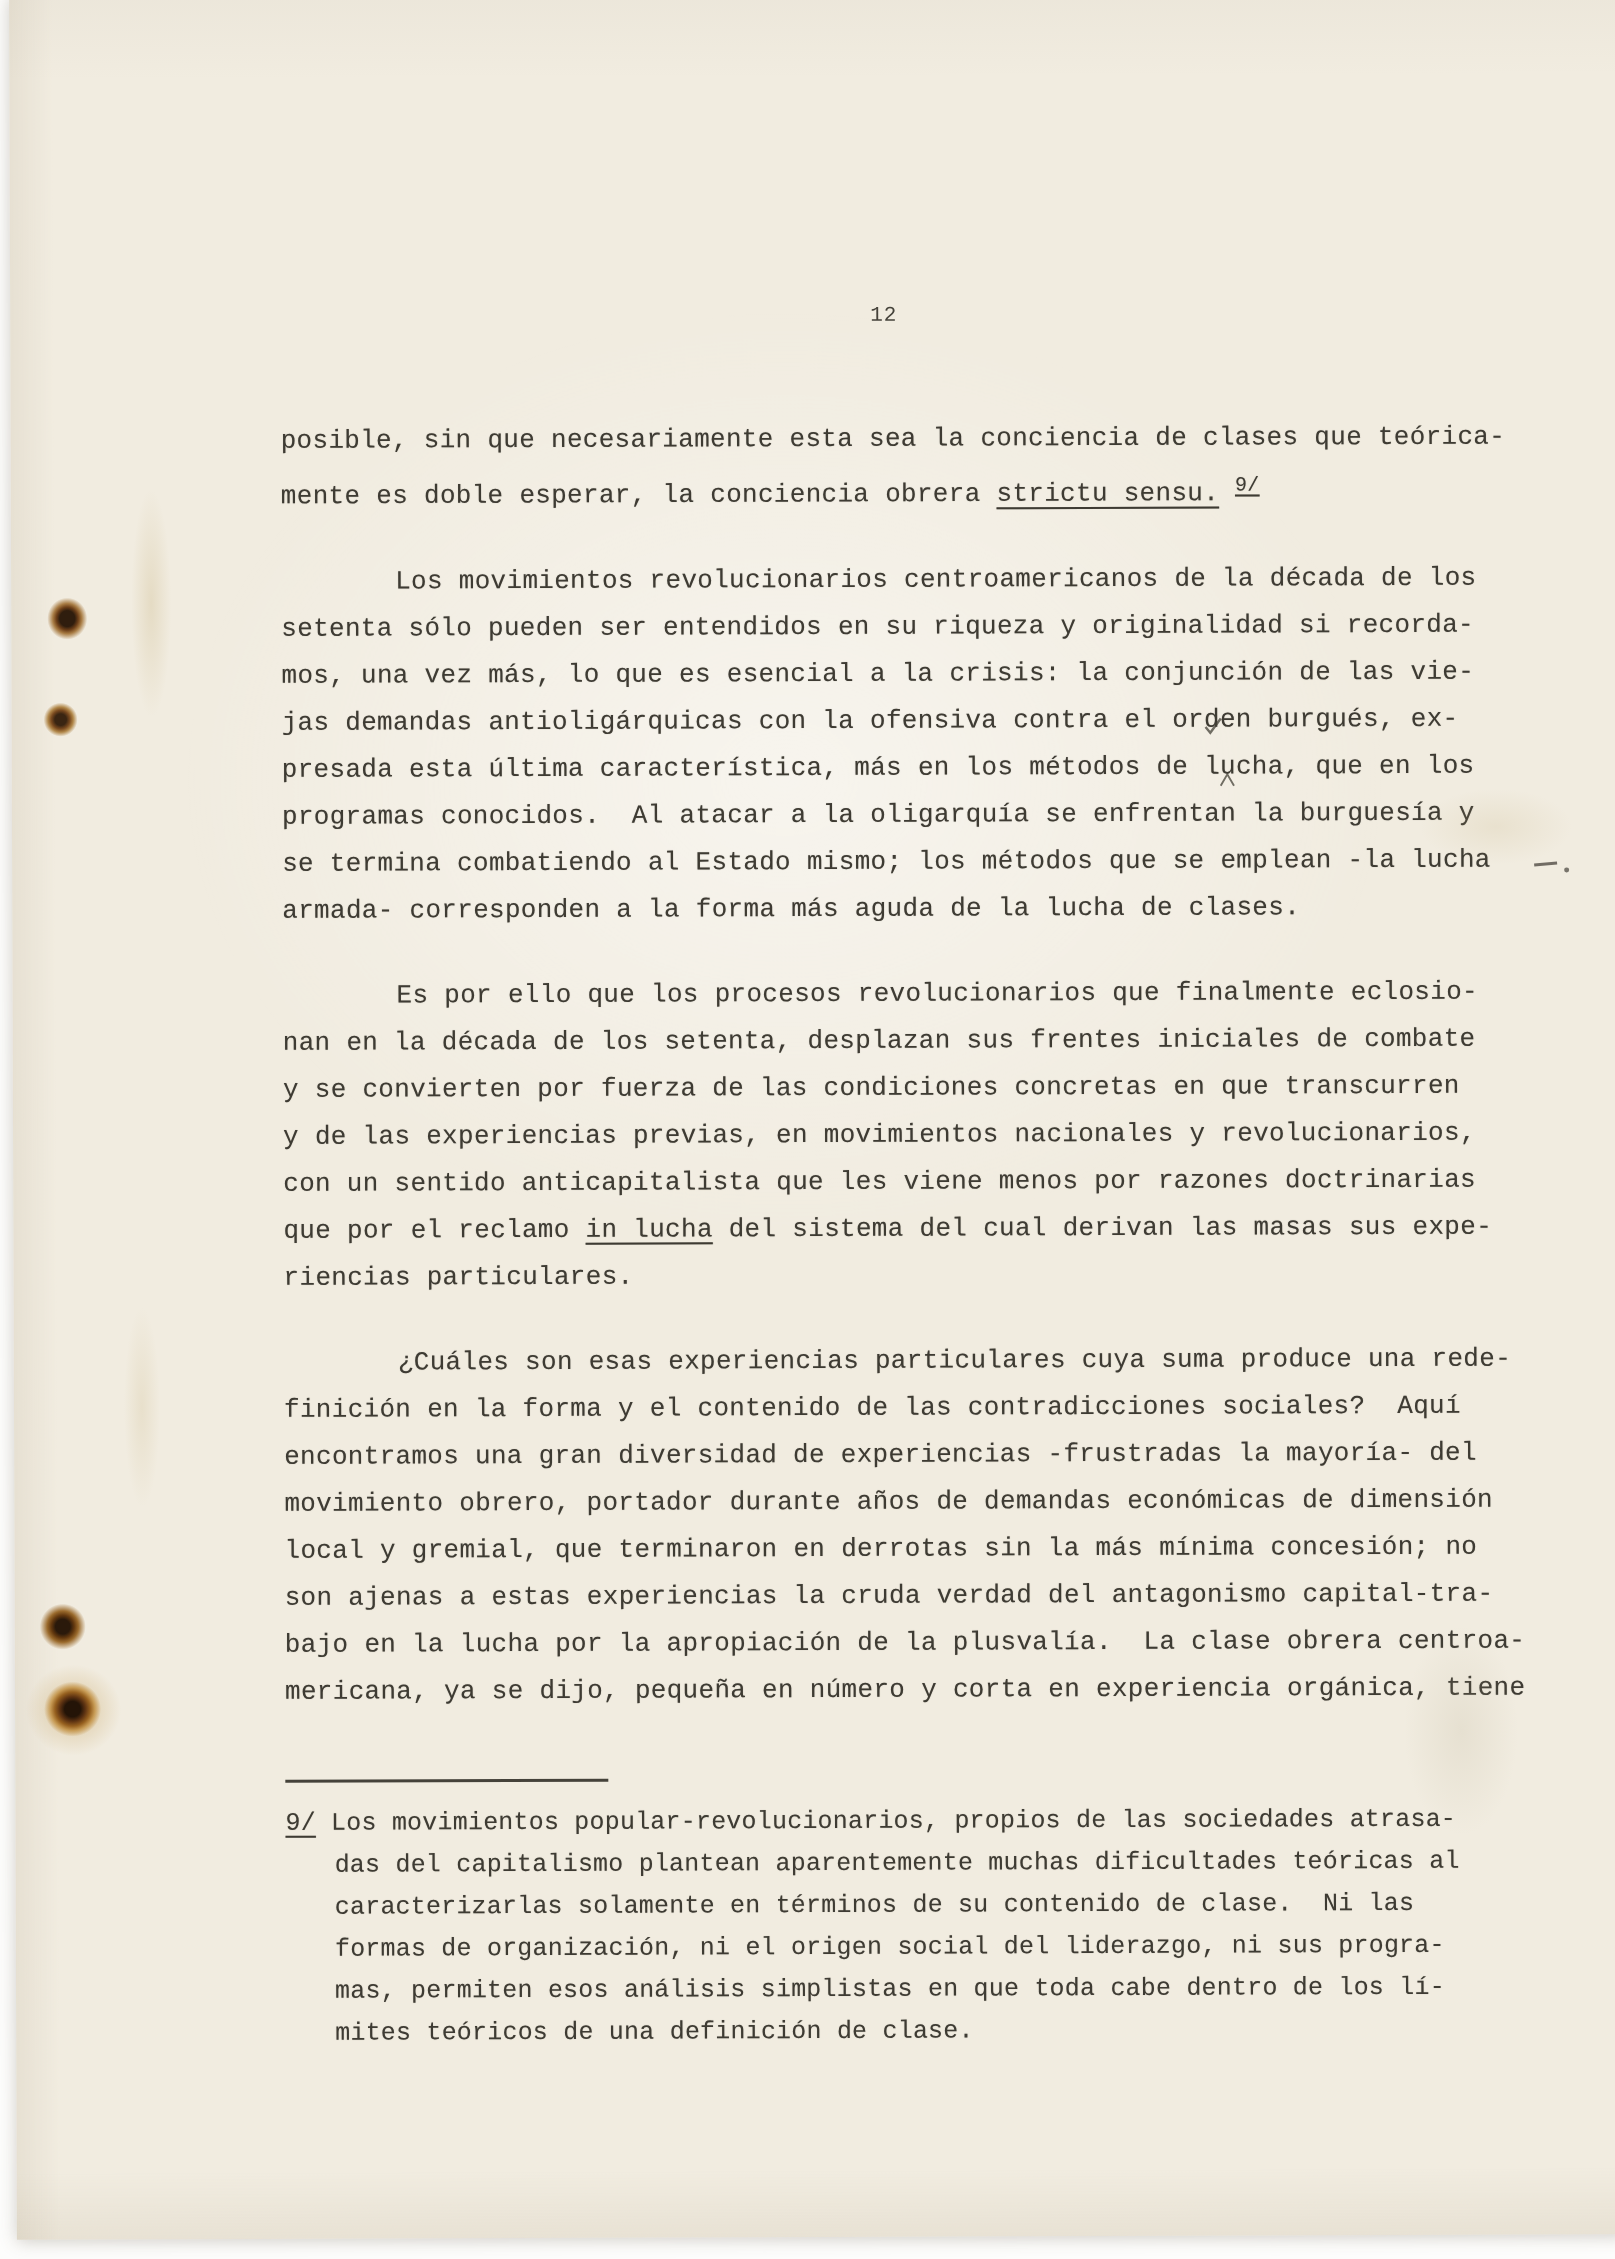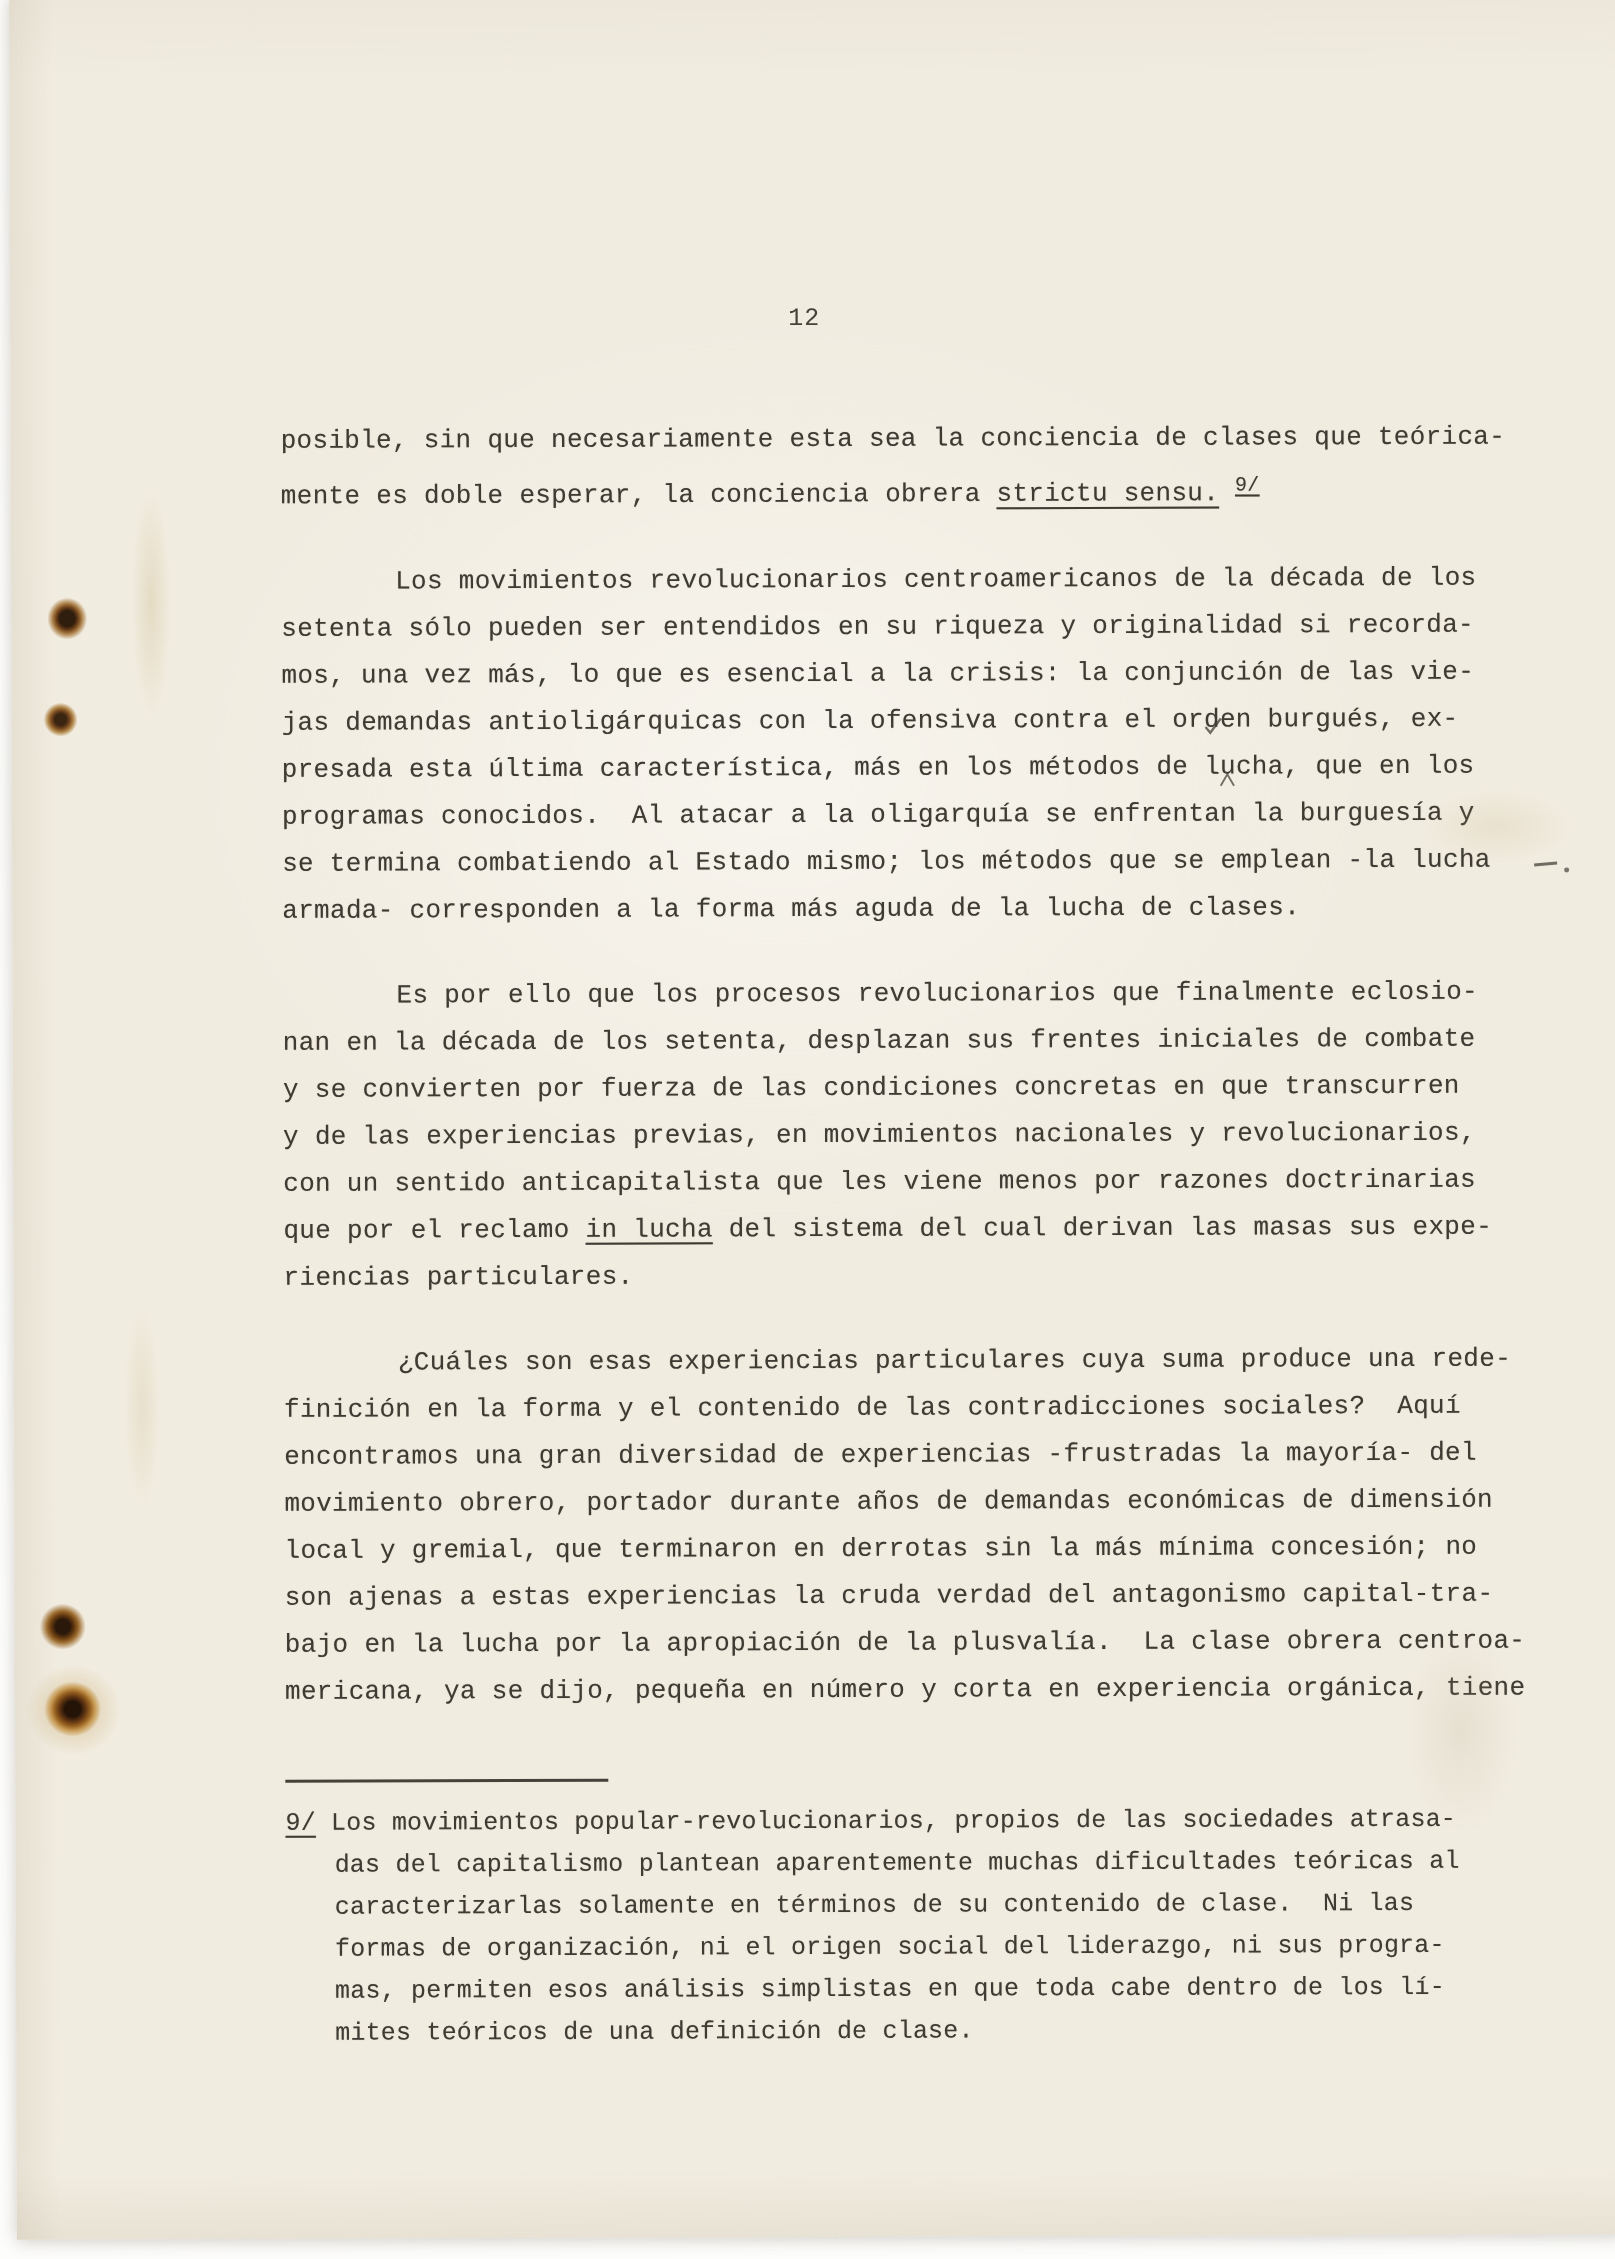--- a/index.html
+++ b/index.html
@@ -20,22 +20,22 @@
   .paper::before {
     content: ""; position: absolute; inset: 0; pointer-events: none;
     background:
       radial-gradient(856px 666px at 48% 35%, rgba(255,255,255,0.45), rgba(255,255,255,0) 70%),
       linear-gradient(90deg, rgba(140,120,90,0.10), rgba(140,120,90,0) 44px),
       linear-gradient(0deg, rgba(140,120,90,0.09), rgba(140,120,90,0) 67px),
       linear-gradient(180deg, rgba(150,140,120,0.06), rgba(150,140,120,0) 86px);
   }
 
   .page-number {
-    position: absolute; left: 778px; top: 312px;
-    font-size: 25px; color: #45423a; letter-spacing: 1px;
+    position: absolute; left: 860px; top: 312px;
+    font-size: 21px; color: #45423a; letter-spacing: 1px;
   }
 
   .body-text {
     position: absolute; left: 270px; top: 424px; width: 1303px;
     font-size: 26px; line-height: 47px; color: #3e3b33;
     letter-spacing: 0.3px;
     text-shadow: 0 0 1px rgba(62,59,51,0.35);
   }
   .para { margin: 0 0 38px 0; }
   .line { display: block; white-space: pre; }

